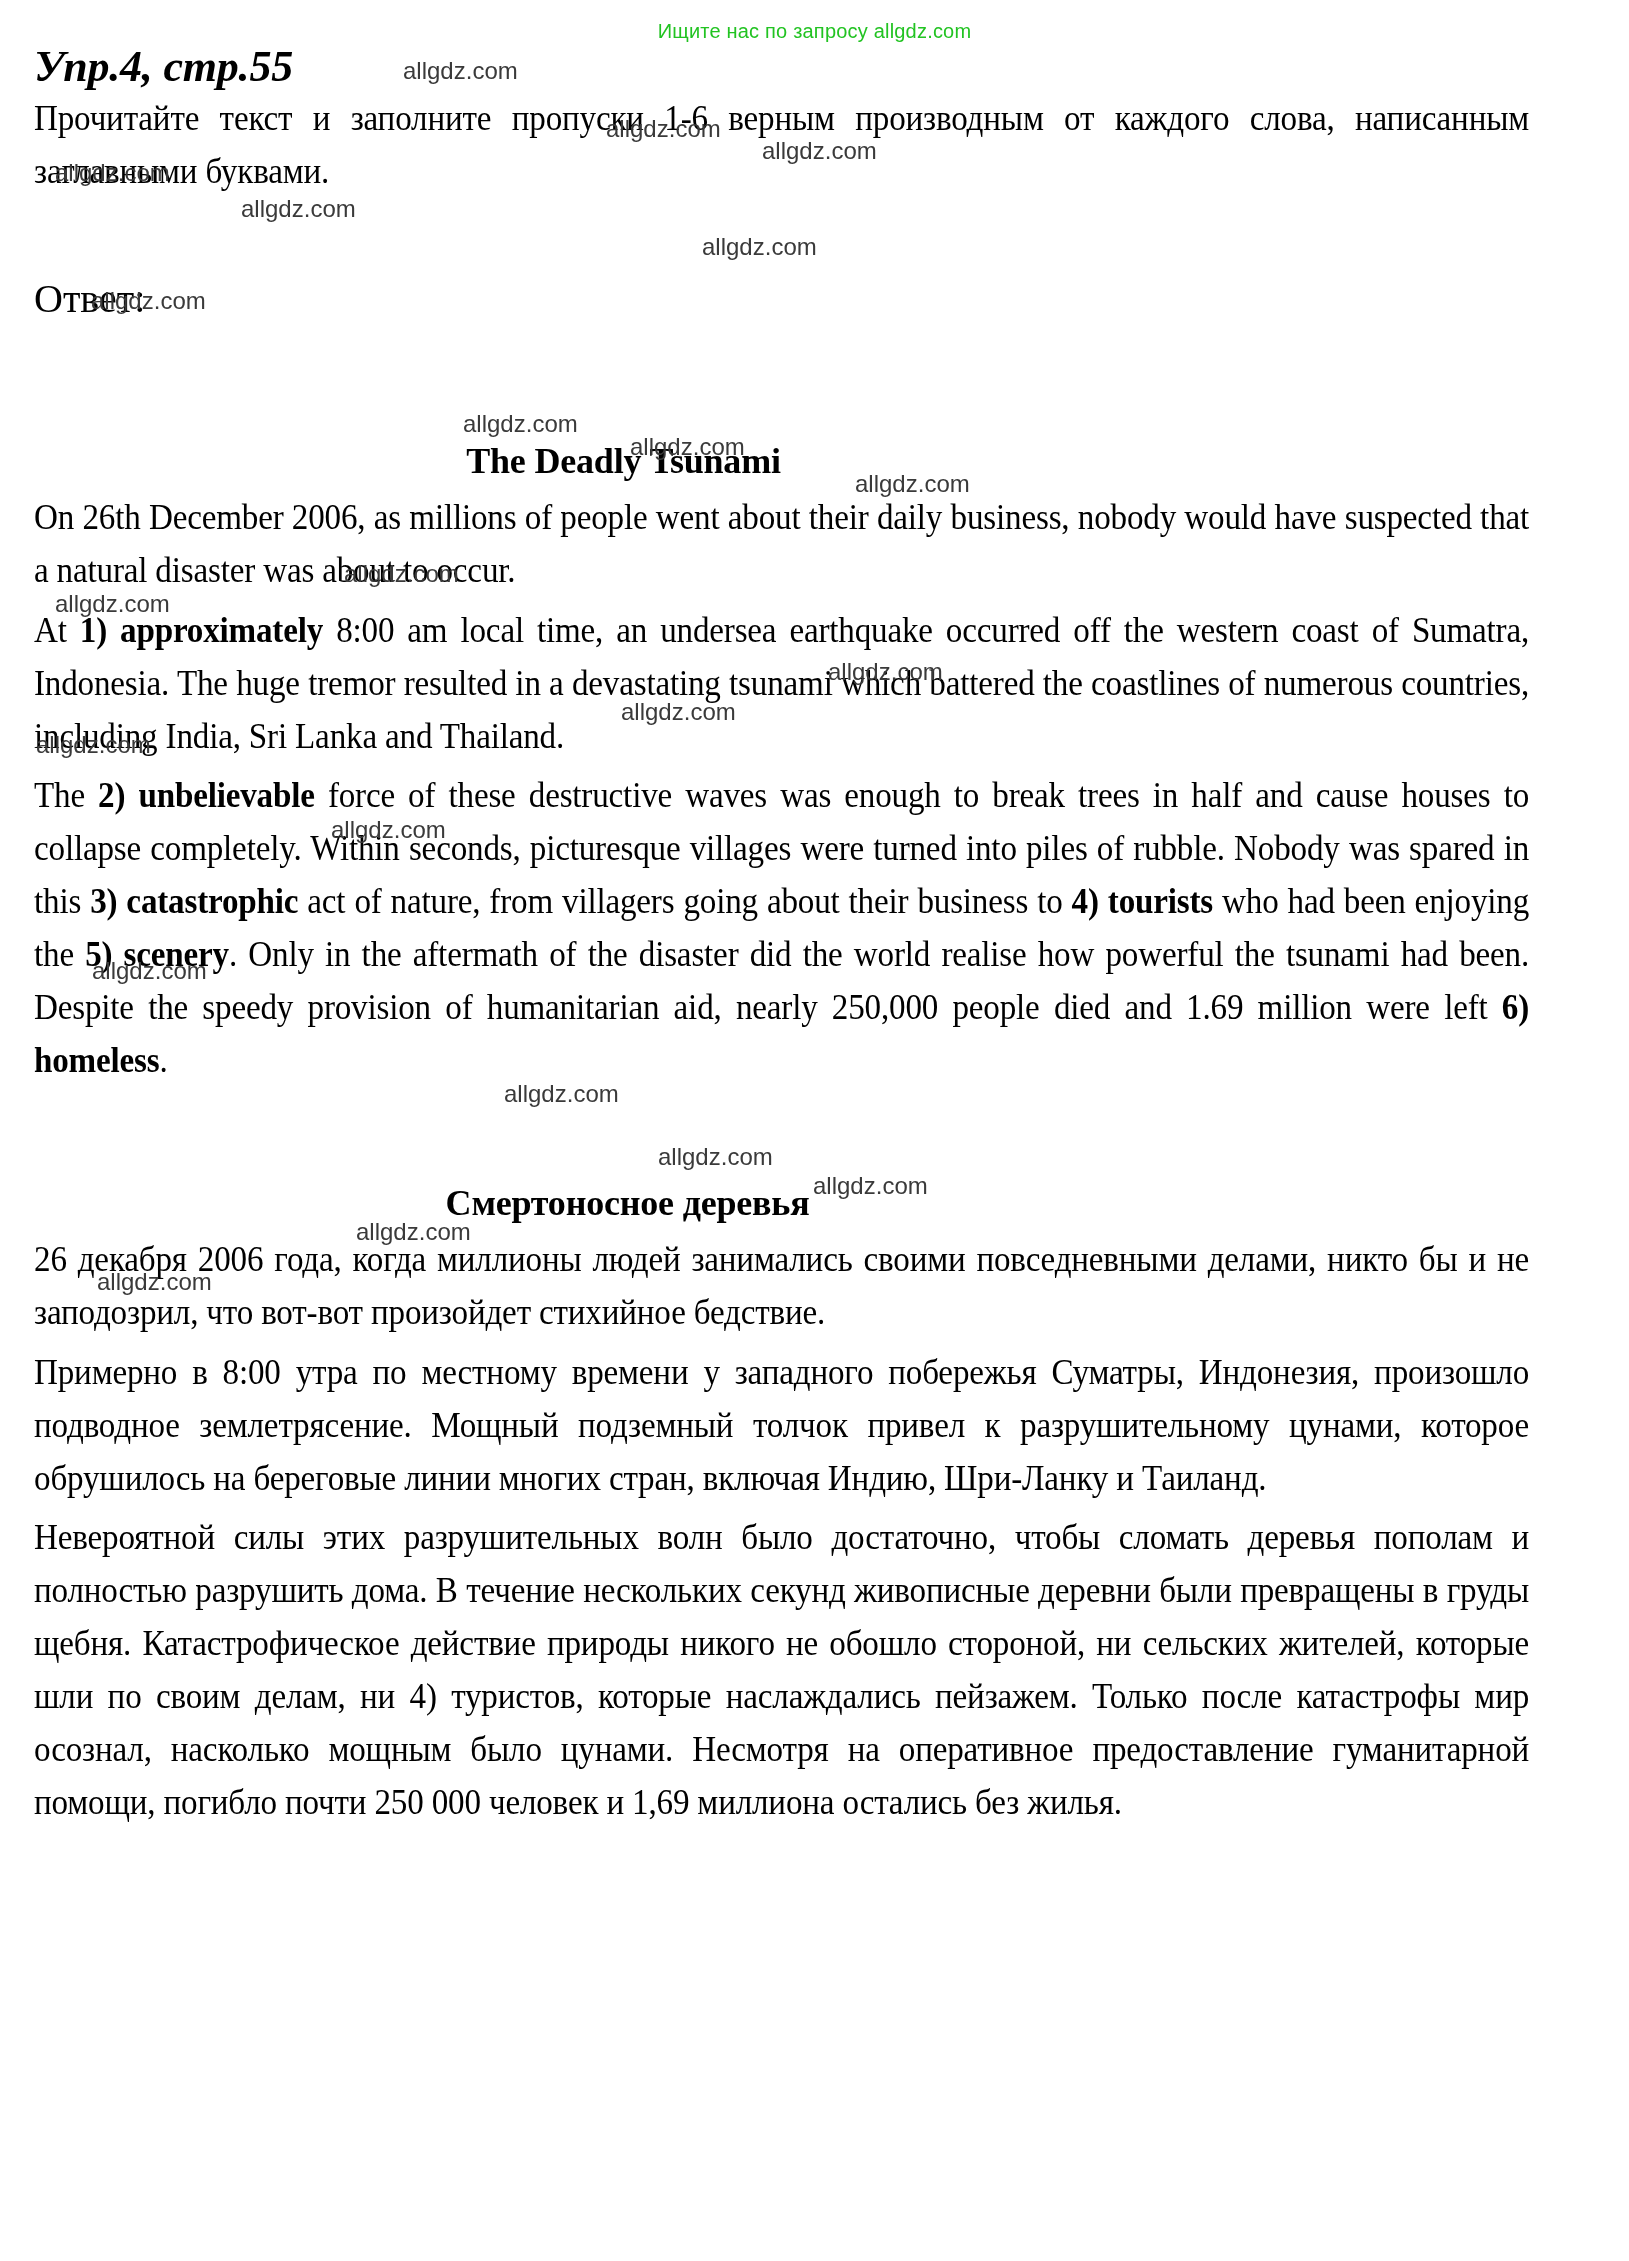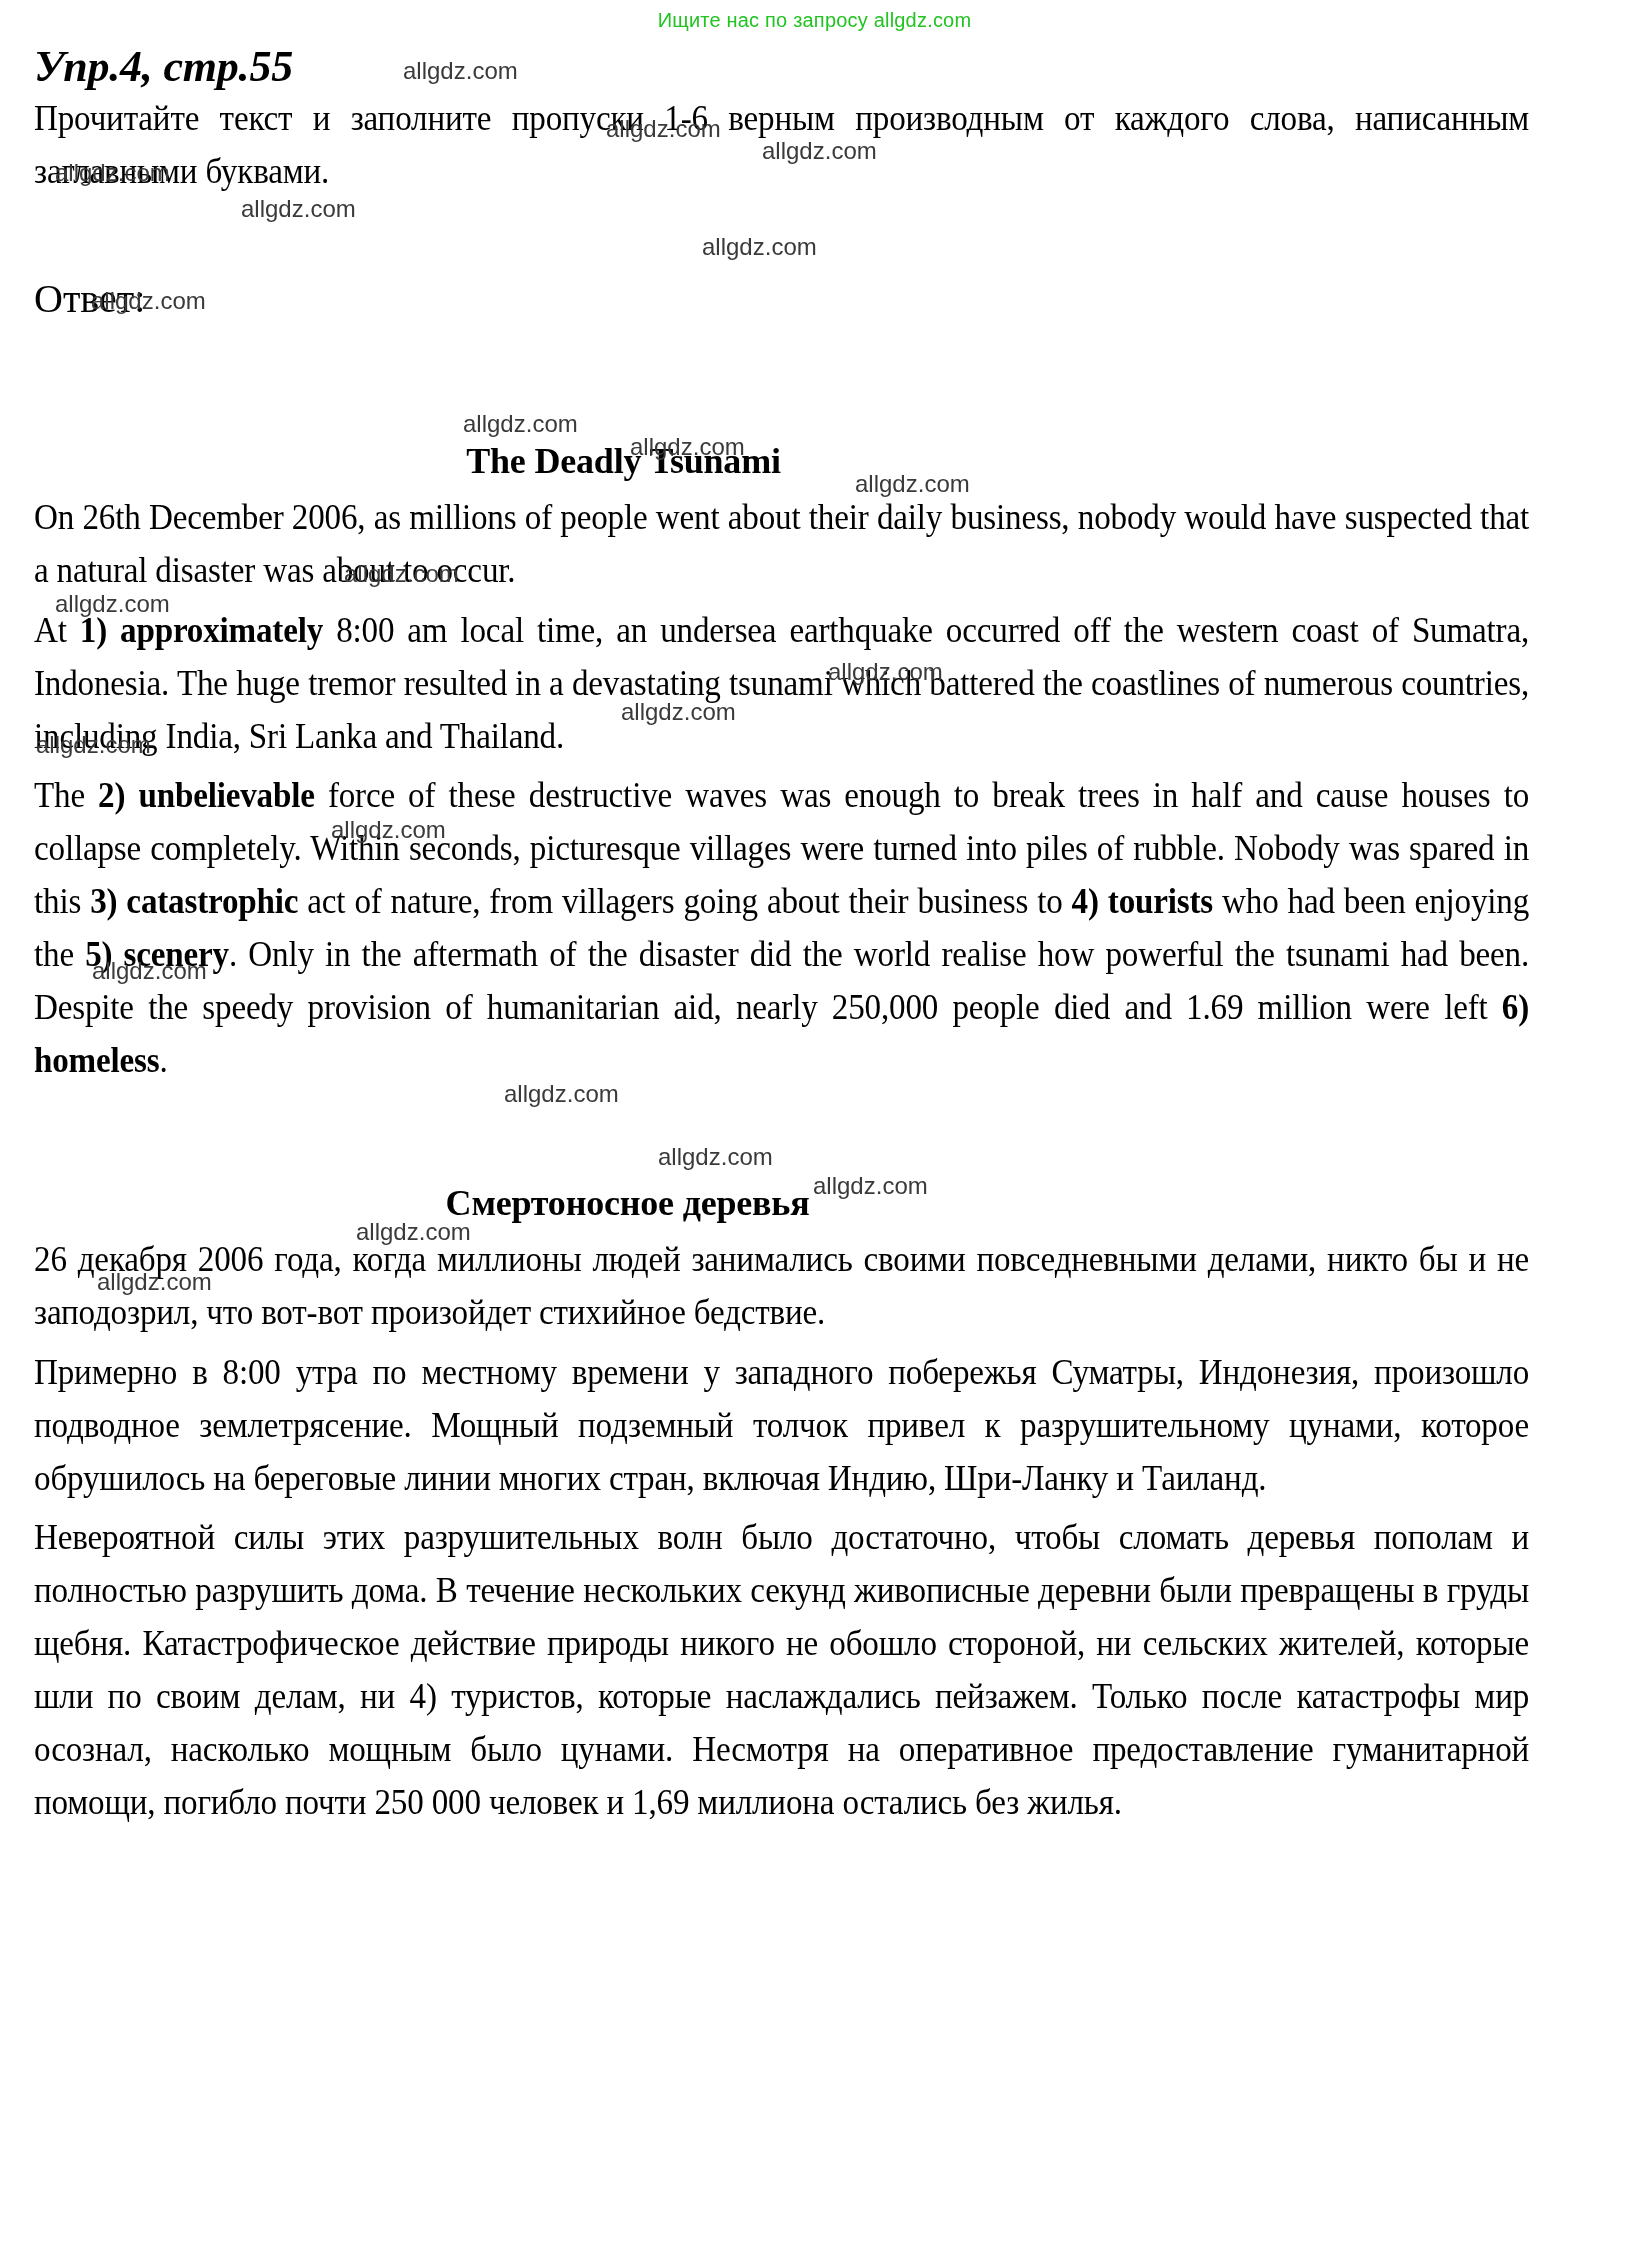--- a/index.html
+++ b/index.html
@@ -22,21 +22,21 @@
     position: absolute;
     inset: 0;
     width: 1629px;
     height: 2261px;
     background: #ffffff;
   }
 
   
   .promo-banner {
     position: absolute;
-    top: 8px;
+    top: 19px;
     left: 0;
     width: 1629px;
     text-align: center;
     font-family: "Liberation Sans", "DejaVu Sans", sans-serif;
     font-size: 20px;
     line-height: 24px;
     letter-spacing: 0.2px;
     color: #22c322;
     white-space: nowrap;
   }

